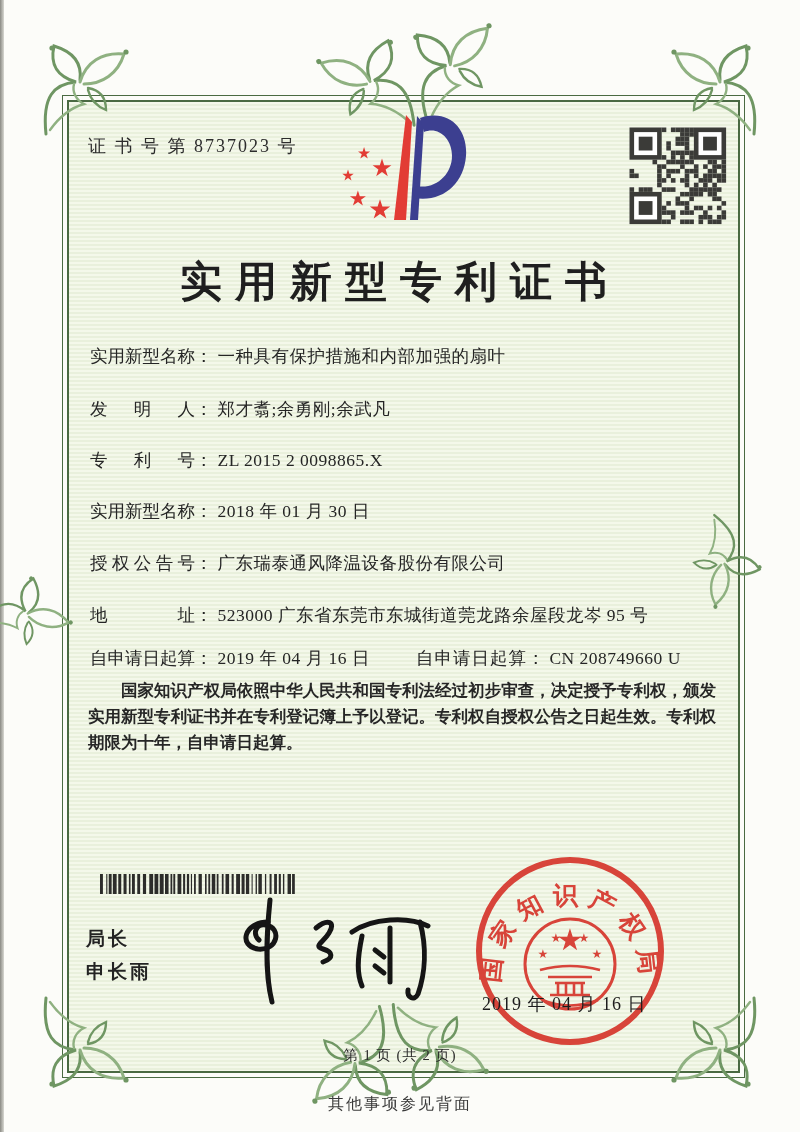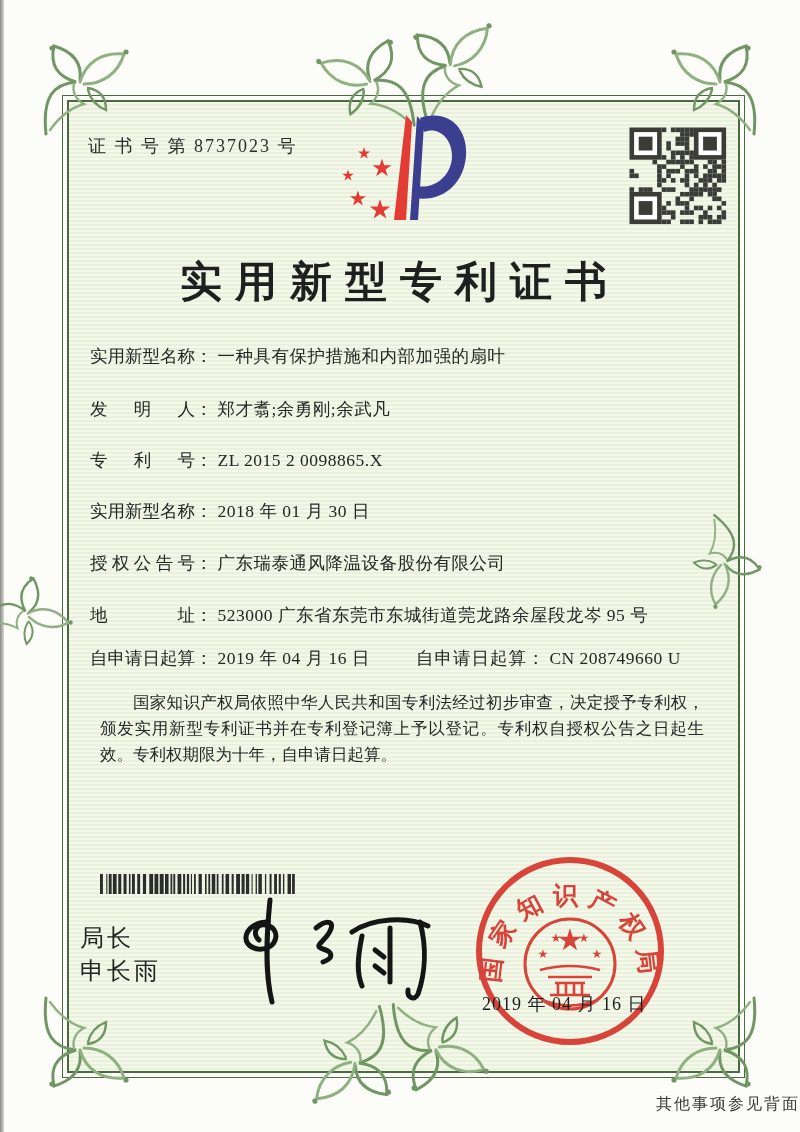--- a/index.html
+++ b/index.html
@@ -26,28 +26,28 @@
     font-size:42px;font-weight:bold;letter-spacing:13px;color:#1f1f1f;}
   .rows{position:absolute;left:90px;top:344px;width:628px;font-size:17.5px;color:#252525;}
   .row{position:absolute;left:0;white-space:nowrap;}
   .lbl{display:inline-block;width:6em;text-align:justify;text-align-last:justify;vertical-align:bottom;}
   .lbl2{display:inline-block;vertical-align:bottom;letter-spacing:1px;}
   .colon{display:inline-block;}
   .val{margin-left:5px;letter-spacing:.5px;}
   .pair2{margin-left:46px;}
   .paras{position:absolute;left:88px;top:678px;width:628px;font-size:16.5px;line-height:26px;
     text-align:justify;color:#262626;}
-  .paras p{margin:12px;text-indent:2em;}
+  .paras p{margin:0;text-indent:2em;font-weight:bold;}
   .barcode{position:absolute;left:100px;top:874px;width:200px;height:20px;}
-  .officer{position:absolute;left:80px;top:922px;font-size:24px;line-height:33px;color:#232323;letter-spacing:3px;}
+  .officer{position:absolute;left:86px;top:922px;font-size:19px;line-height:33px;color:#232323;letter-spacing:3px;font-weight:bold;}
   .signature{position:absolute;left:212px;top:888px;width:235px;height:118px;}
   .seal{position:absolute;left:470px;top:848px;width:200px;height:200px;opacity:.93;}
   .seal-date{position:absolute;left:482px;top:992px;font-size:18px;letter-spacing:1px;color:#1c1c1c;z-index:5;}
   .page-num{position:absolute;left:0;top:1046px;width:800px;text-align:center;font-size:14.5px;color:#2a2a2a;letter-spacing:1px;}
-  .back-note{position:absolute;left:0;top:1094px;width:800px;text-align:right;font-size:16px;color:#3a3a3a;letter-spacing:2px;}
+  .back-note{position:absolute;left:0;top:1094px;width:800px;text-align:center;font-size:16px;color:#3a3a3a;letter-spacing:2px;}
 </style>
 </head>
 <body>
 
 <div class="scan-edge"></div>
 
 <div class="frame-outer"></div>
 <div class="frame-inner"></div>
 
 <svg class="ornaments" viewBox="0 0 800 1132">
@@ -364,15 +364,16 @@
       <path d="M78,129 L122,129"></path>
       <path d="M85,135 L115,135"></path>
       <path d="M88,135 V146 M96,135 V146 M104,135 V146 M112,135 V146"></path>
       <path d="M80,147 H120"></path>
       <path d="M72,152 Q100,163 128,152"></path>
     </g>
   </svg>
 
   <div class="seal-date">2019 年 04 月 16 日</div>
 
+  <div class="page-num">第 1 页 (共 2 页)</div>
   <div class="back-note">其他事项参见背面</div>
 
 </div>
 
 </body></html>

